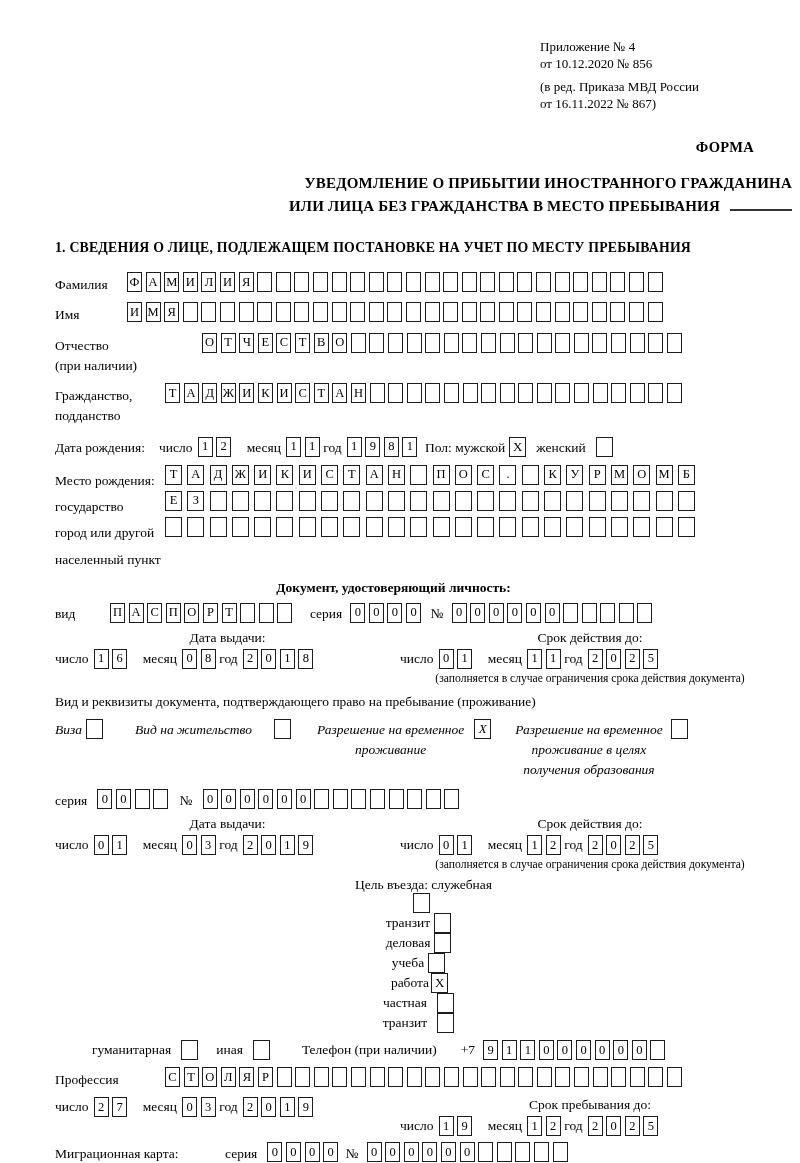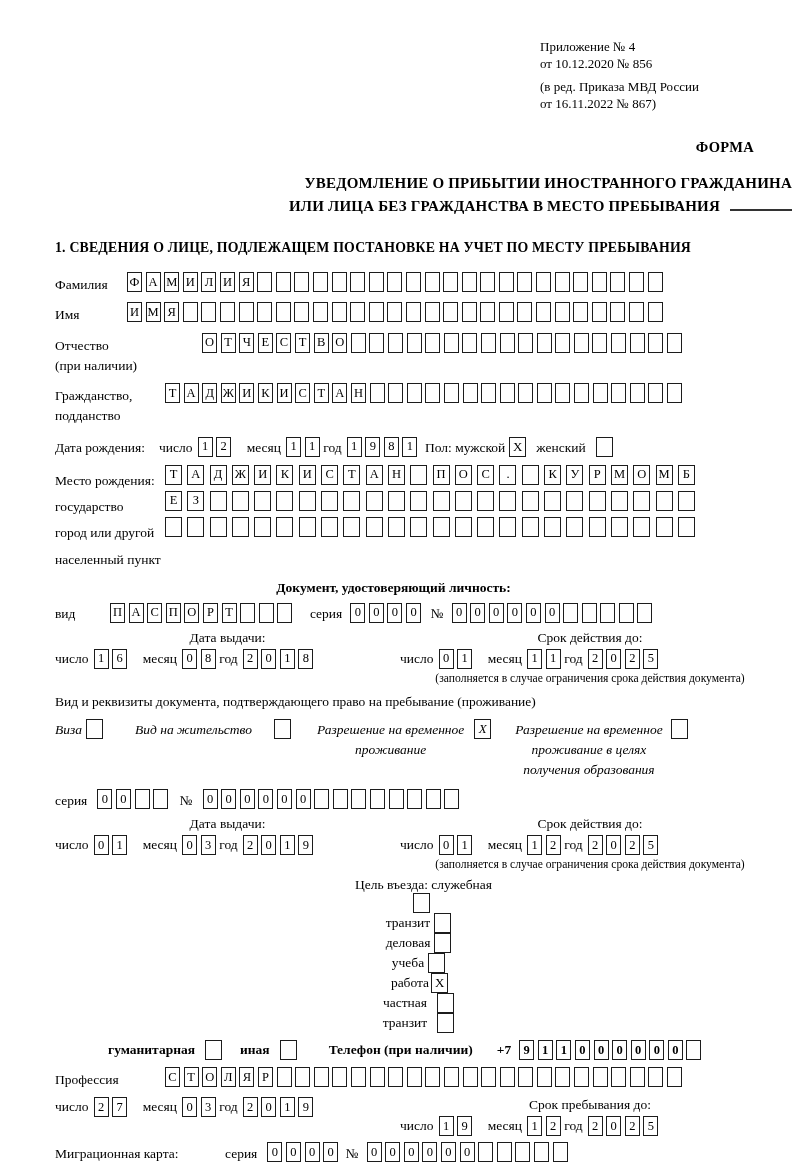--- a/index.html
+++ b/index.html
@@ -50,21 +50,21 @@
   .plain-line { line-height:1.6; margin-bottom:4px; }
 
   
   .permit-row { display:flex; align-items:flex-start; margin:6px 0 10px 0;font-style:italic; }
   .permit-item { display:flex; align-items:flex-start; margin-right:14px; }
   .permit-item .txt { text-align:center; line-height:1.45; padding-top:2px; }
   .permit-item .cb { margin-top:1px; }
 
   .purpose-row { display:flex; align-items:center; margin-bottom:7px; flex-wrap:nowrap; }
   .purpose-row .opt { display:flex; align-items:center; margin-right:6px; }
-  .indent130 { margin-left:53px;font-weight:bold; }
+  .indent130 { margin-left:37px; }
   .phone-label { margin:0 10px 0 22px; }
 </style>
 </head>
 <body>
 
 <div class="page">
 
   <div class="annex">
     <div>Приложение № 4</div>
     <div>от 10.12.2020 № 856</div>

